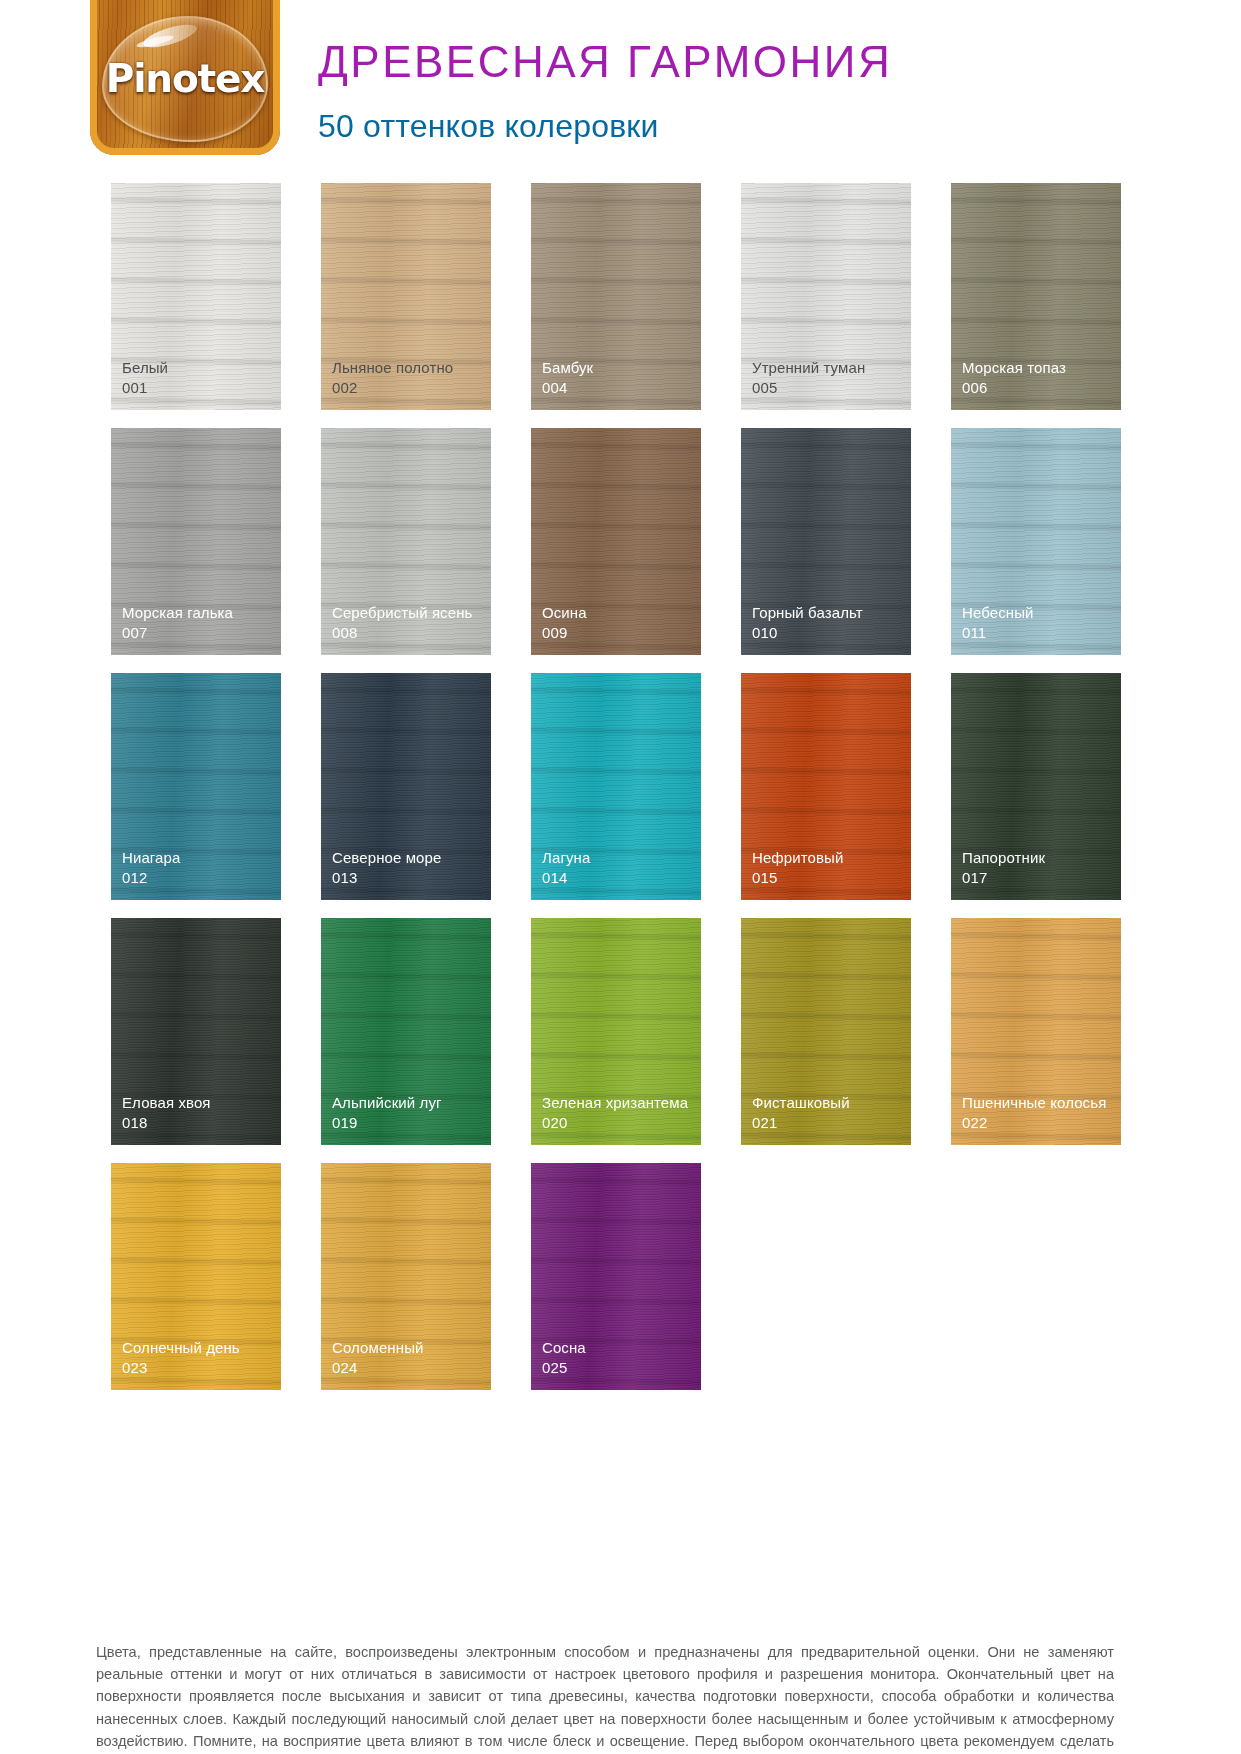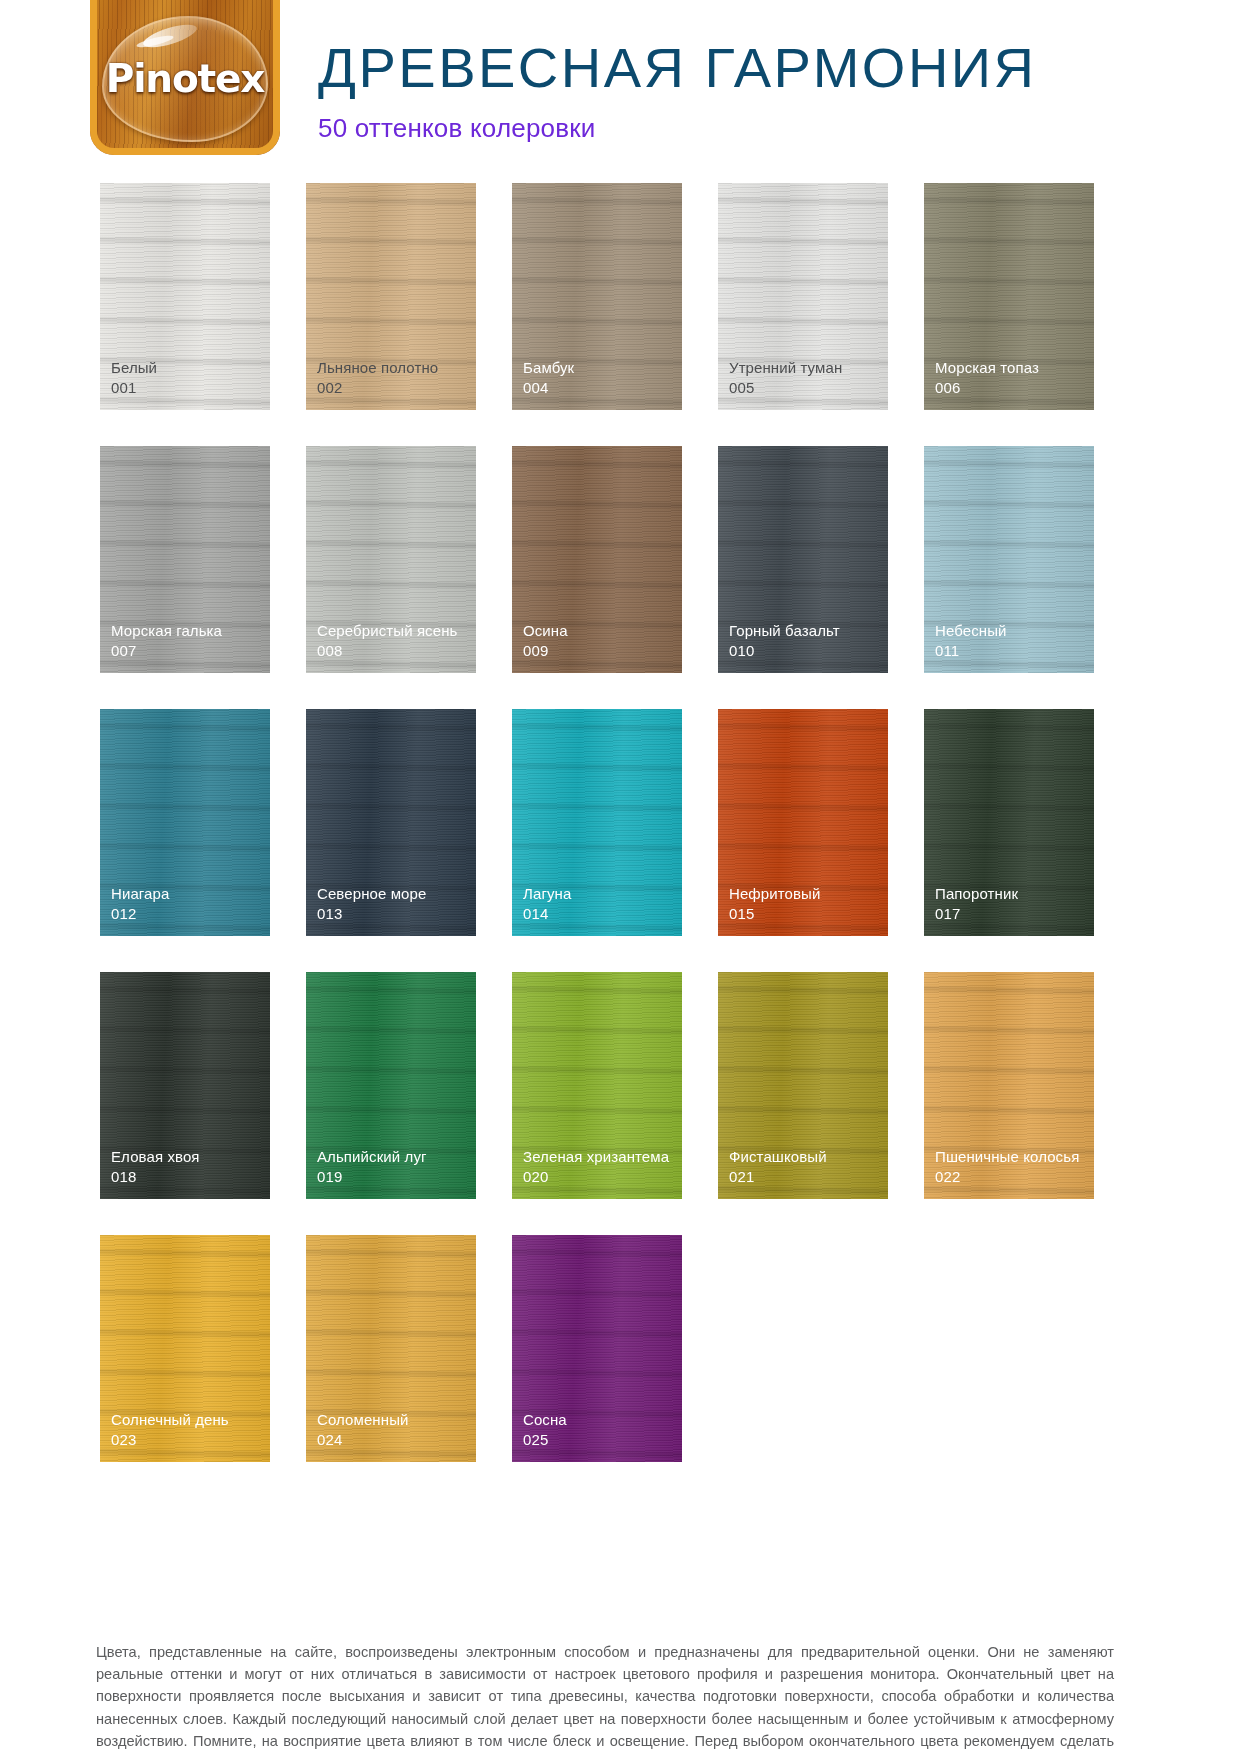--- a/index.html
+++ b/index.html
@@ -91,47 +91,46 @@
     color: #ffffff;
     text-shadow: 0 2px 3px rgba(70,30,5,0.85), 0 0 2px rgba(70,30,5,0.9);
   }
 
   #title-block {
     position: absolute;
     left: 318px;
     top: 40px;
   }
   #main-title {
-    font-size: 56px;
+    font-size: 44px;
     font-weight: normal;
     letter-spacing: 2.5px;
-    color: #0c4a6e;
+    color: #a21caf;
     line-height: 1;
     white-space: nowrap;
   }
   #subtitle {
-    margin-top: 17px;
-    font-size: 26px;
-    color: #6d28d9;
+    margin-top: 24px;
+    font-size: 32px;
+    color: #0369a1;
     letter-spacing: 0.2px;
     white-space: nowrap;
   }
 
   
   #grid {
     position: absolute;
-    left: 100px;
+    left: 111px;
     top: 183px;
     width: 884px;
     display: grid;
     grid-template-columns: repeat(5, 170px);
     grid-auto-rows: 227px;
     column-gap: 40px;
     row-gap: 18px;
-    gap: 36px;
   }
 
   .swatch {
     position: relative;
     overflow: hidden;
   }
 
   
   .swatch::before {
     content: "";

